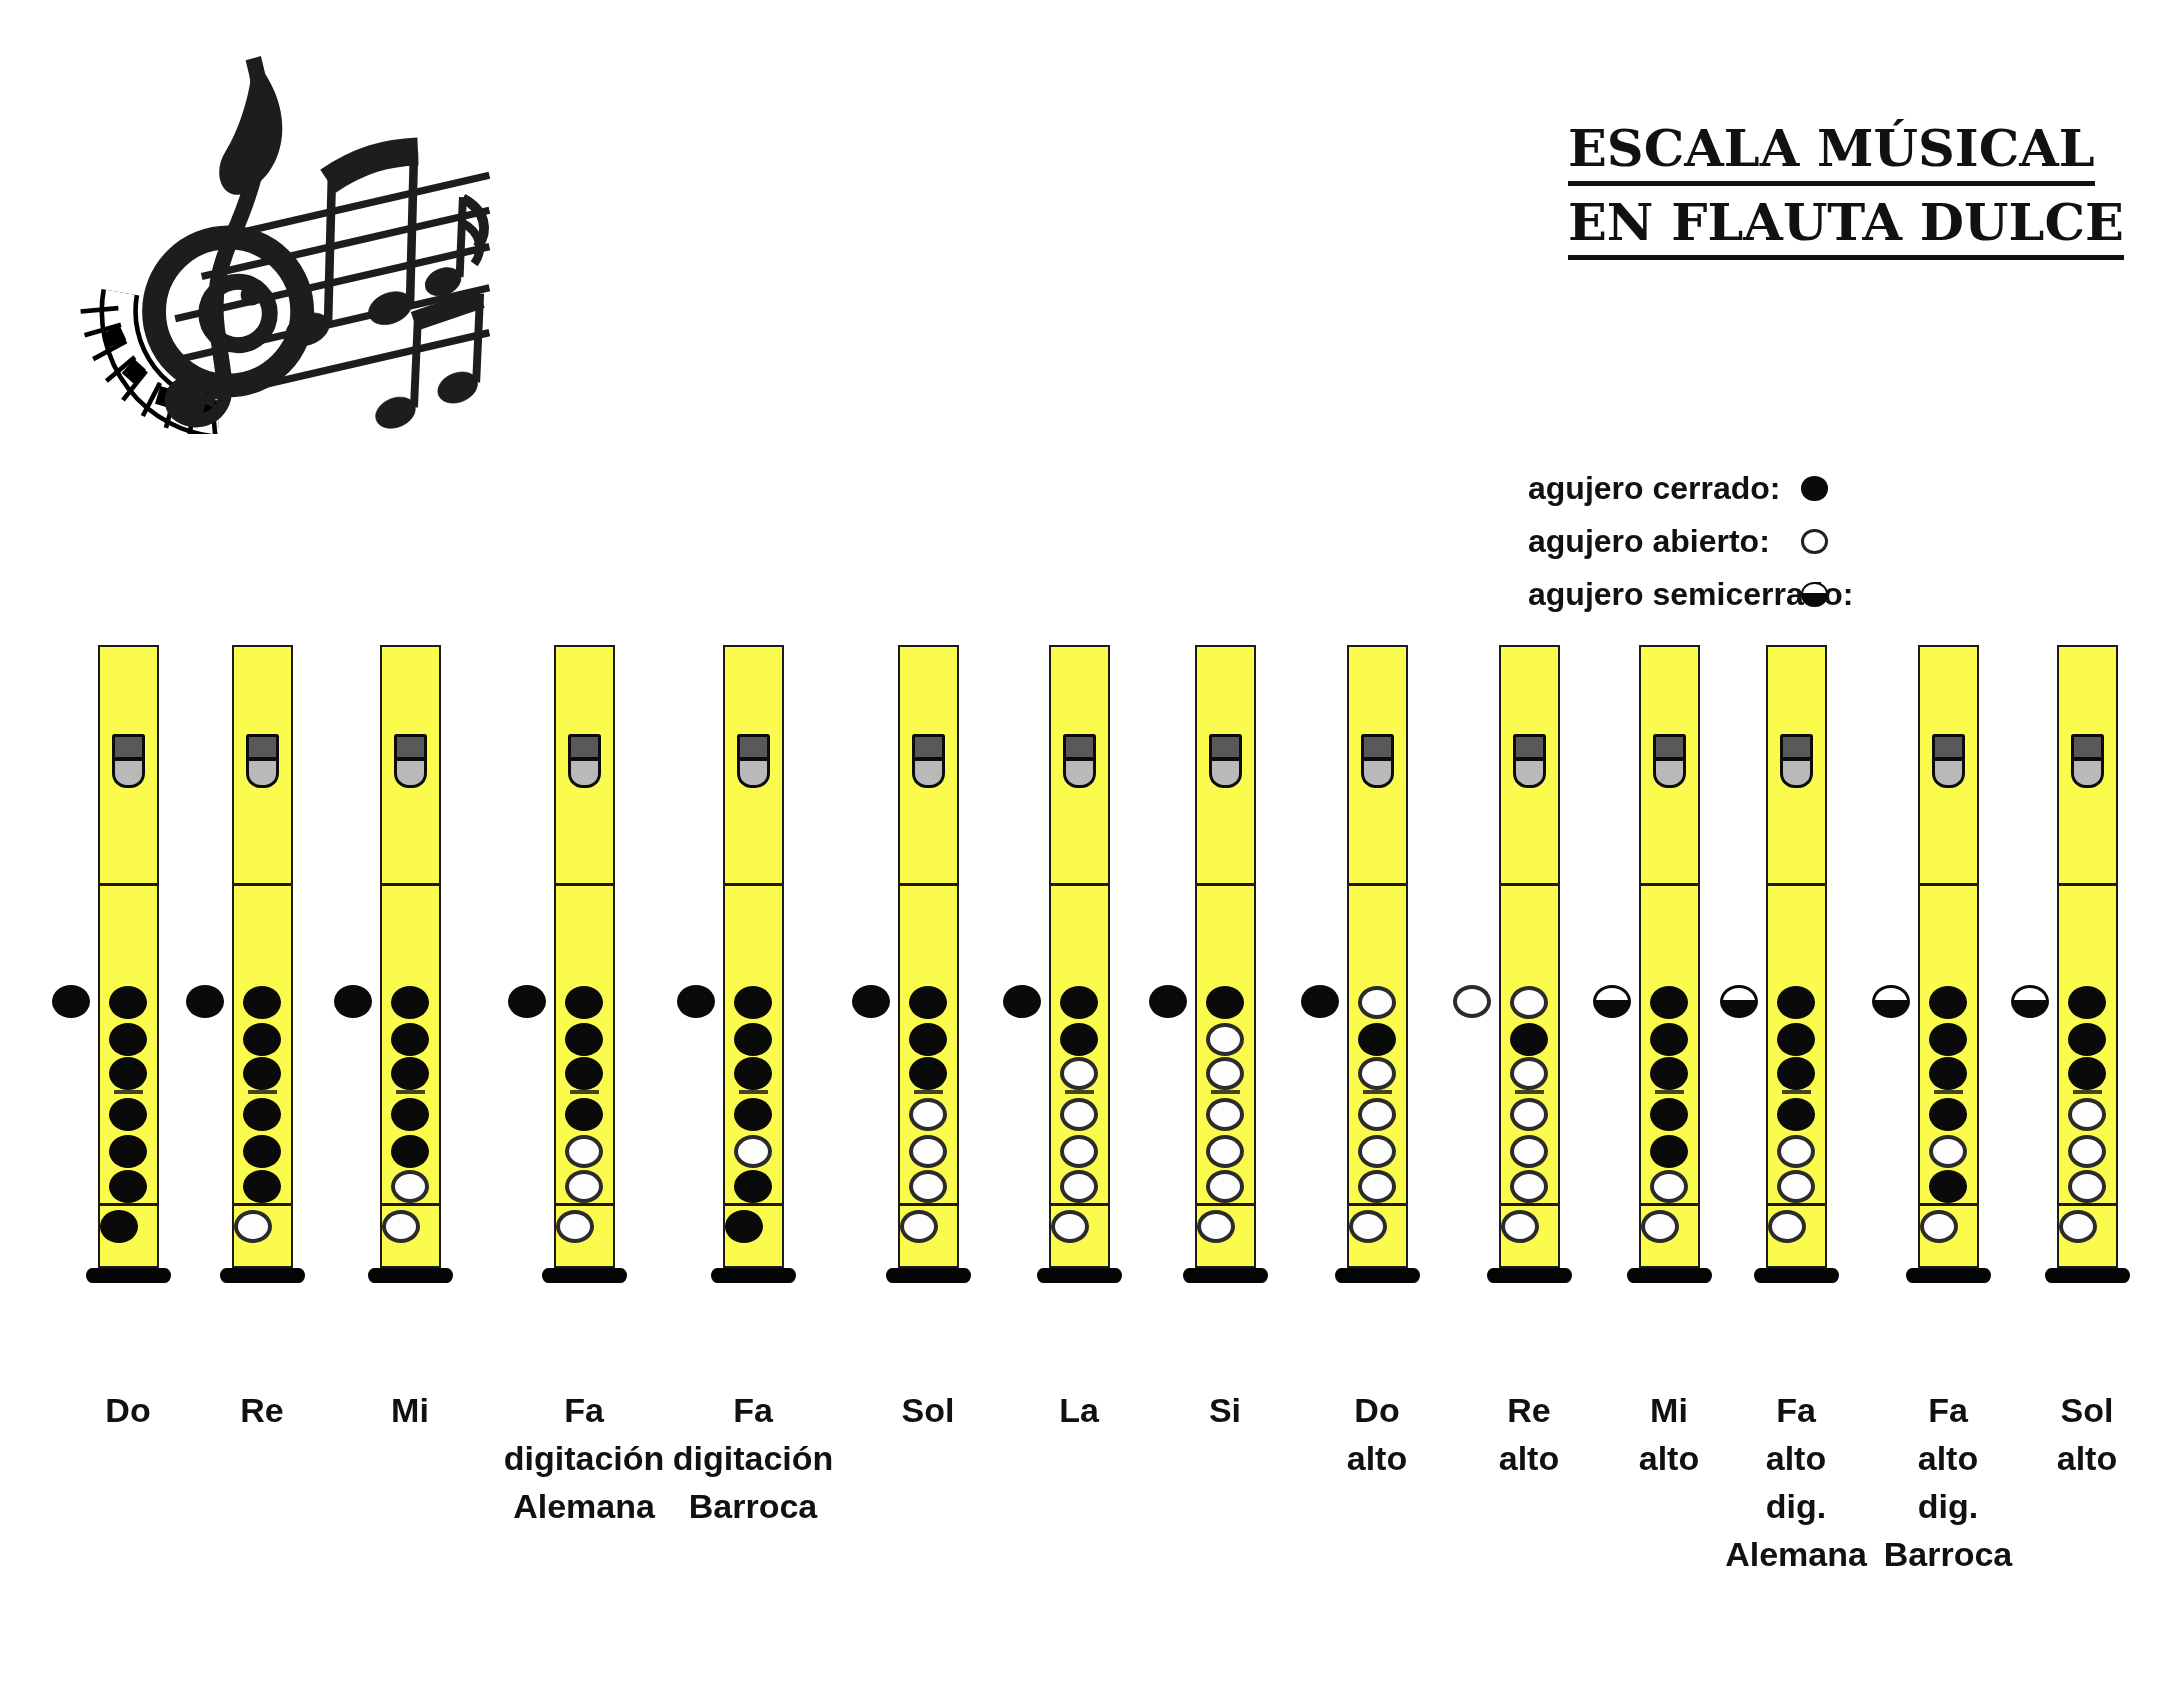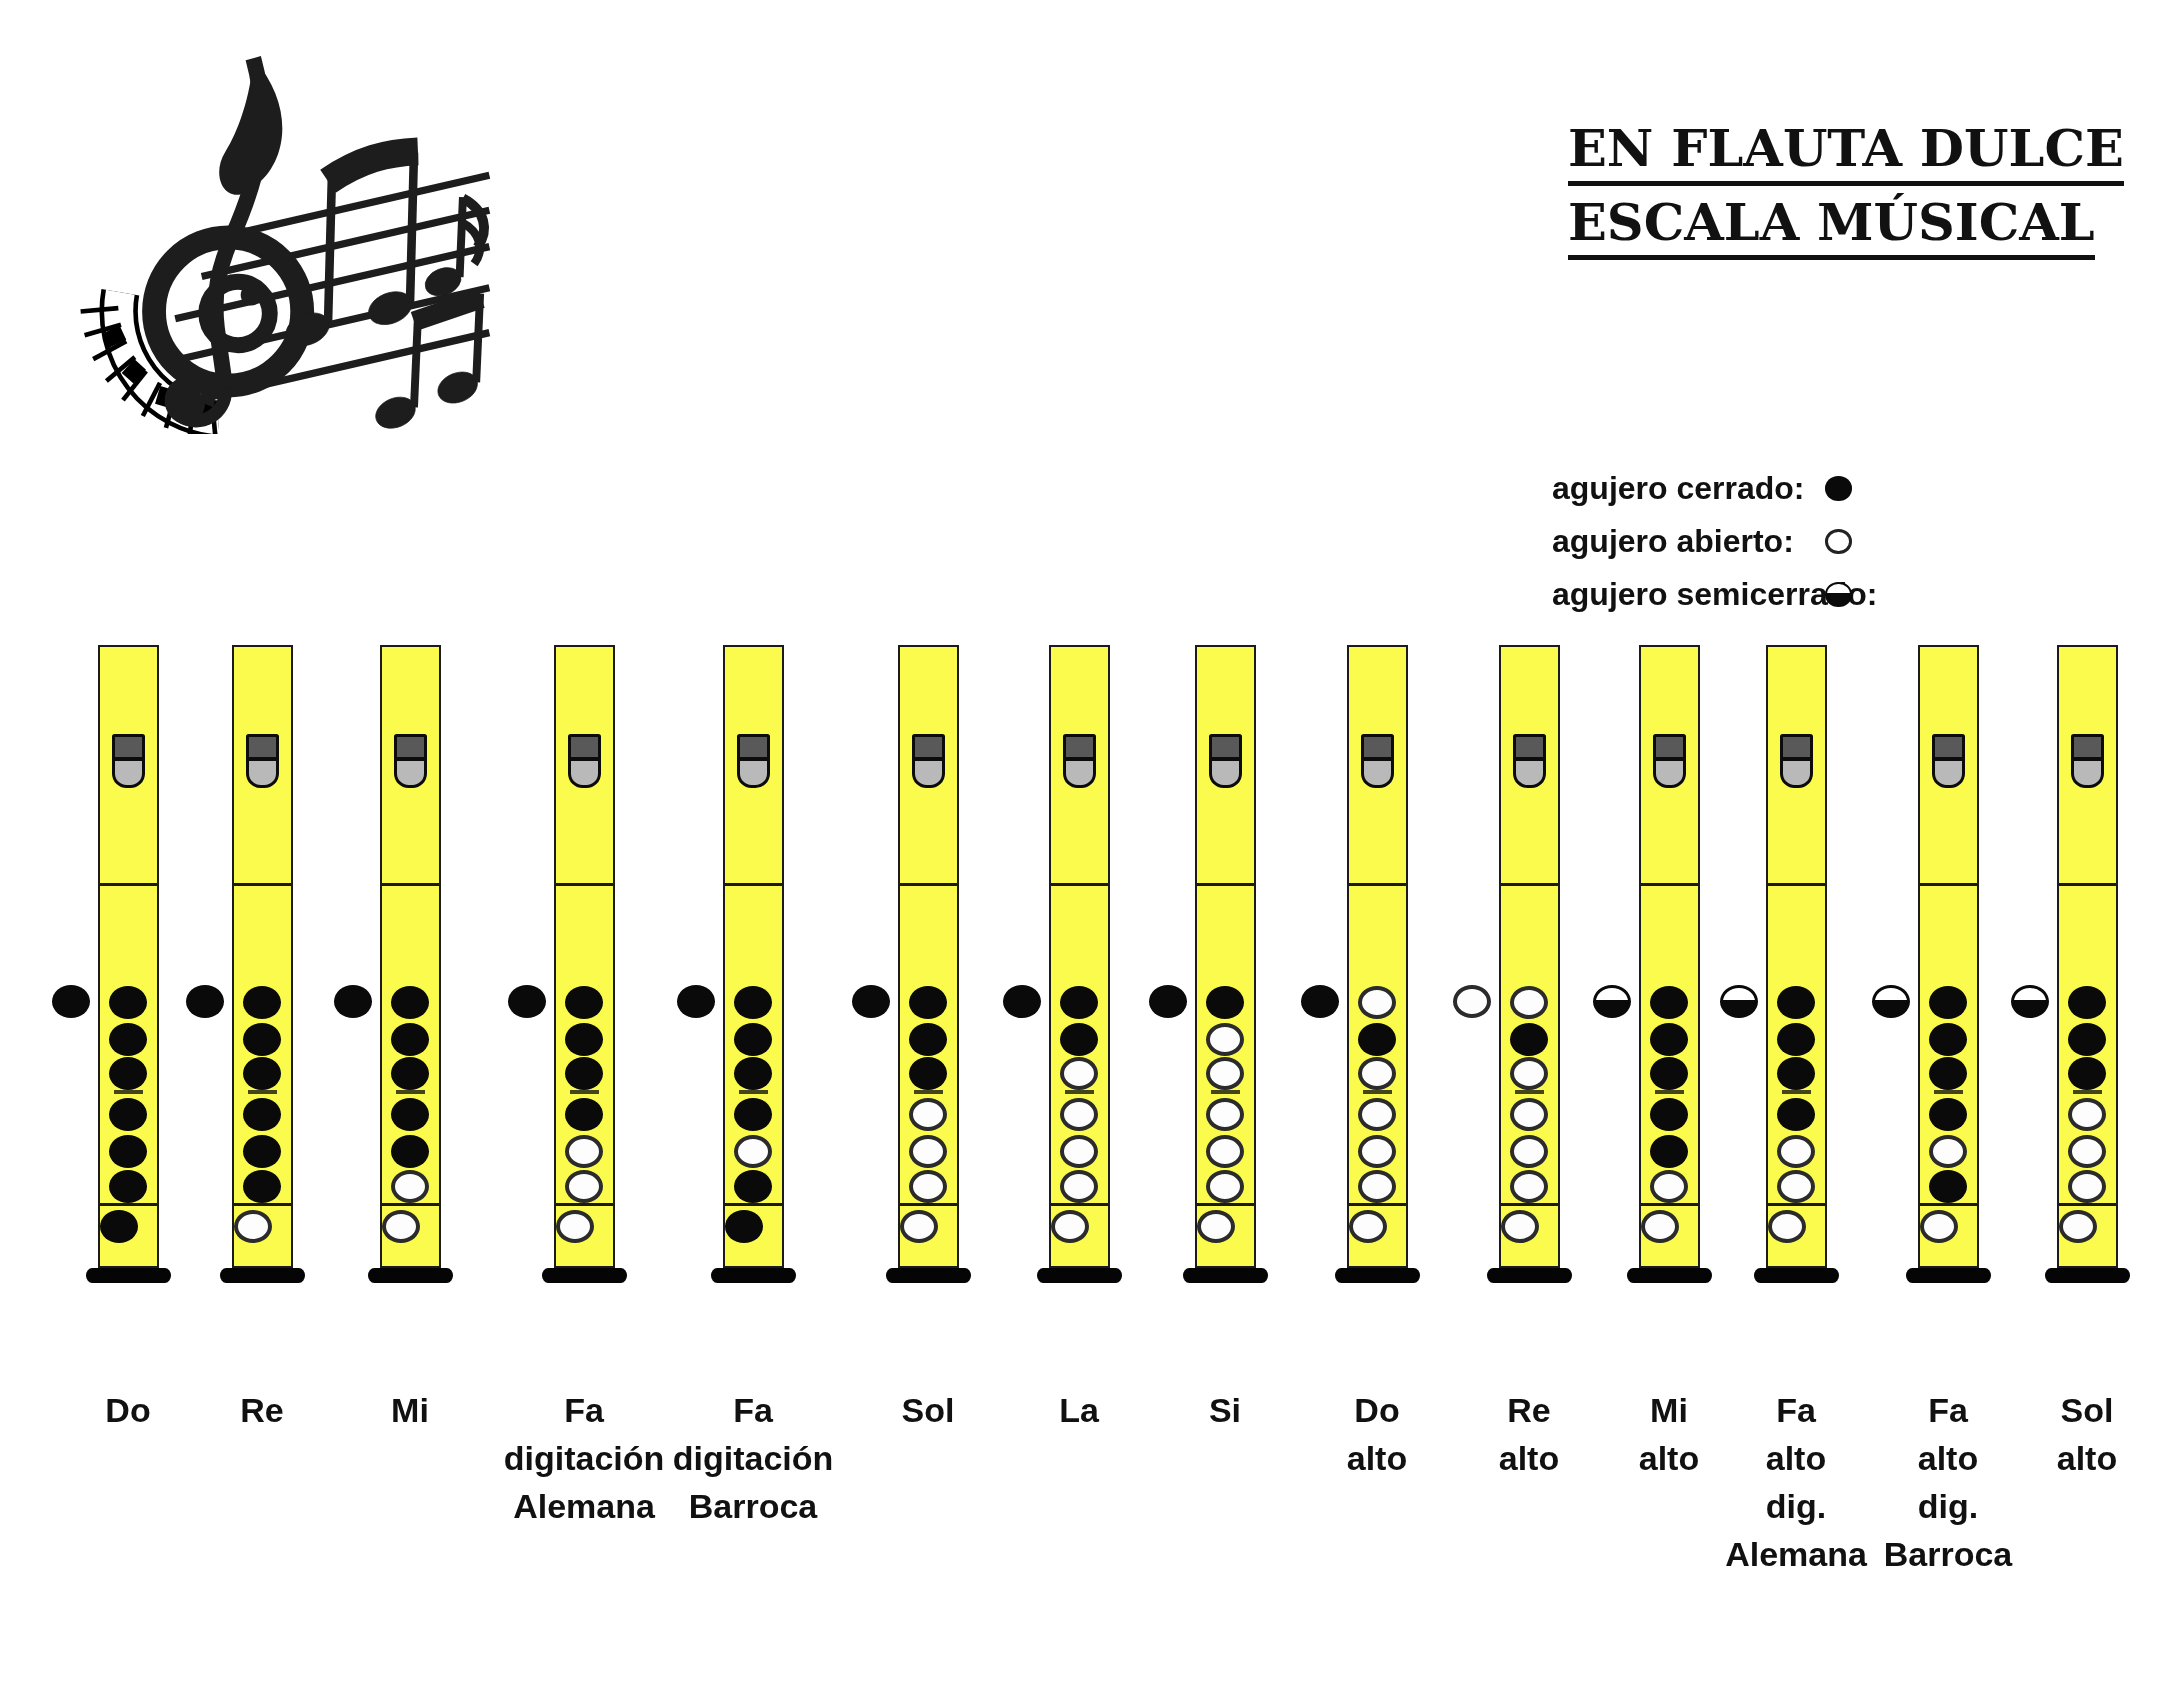--- a/index.html
+++ b/index.html
@@ -12,21 +12,21 @@
   .hdr-line3{margin-top:38px;}
   .hdr-line3 span{display:inline-block;font-family:"Liberation Serif",serif;font-weight:700;
         font-size:42px;border-bottom:4.6px solid #111;padding-bottom:4px;}
   
   #right-title{position:absolute;left:1568px;top:118px;width:503px;text-align:center;
         font-family:"DejaVu Serif",serif;font-weight:700;}
   #right-title .rt-line{display:inline-block;font-size:51px;border-bottom:5.3px solid #111;
         padding-bottom:2.6px;margin-bottom:6.6px;letter-spacing:0px;white-space:nowrap;}
   
   #legend{position:absolute;left:1528px;top:462px;}
-  .legend-row{display:flex;align-items:center;height:53px;margin-left:24px;}
+  .legend-row{display:flex;align-items:center;height:53px;}
   .legend-label{width:273px;font-size:32px;font-weight:700;white-space:nowrap;}
   .legend-icon{width:26.5px;height:24.5px;border-radius:50%;box-sizing:border-box;}
   .legend-icon.closed{background:#0a0a0a;}
   .legend-icon.open{background:#fff;border:3.3px solid #222;}
   .legend-icon.half{border:2.6px solid #0a0a0a;
         background:linear-gradient(to bottom,#ffffff 0 45%,#0a0a0a 45% 100%);}
   
   #section-title{position:absolute;left:38px;top:495px;font-size:42px;font-weight:700;
         letter-spacing:0px;white-space:nowrap;}
   
@@ -118,22 +118,22 @@
       <ellipse cx="548" cy="598" rx="31" ry="22" transform="rotate(-22 548 598)"></ellipse>
       <ellipse cx="642" cy="560" rx="31" ry="22" transform="rotate(-22 642 560)"></ellipse>
       <line x1="576" y1="590" x2="582" y2="452" stroke-width="12"></line>
       <line x1="670" y1="552" x2="676" y2="418" stroke-width="12"></line>
       <path d="M 576 460 L 678 425" fill="none" stroke-width="30"></path>
     </g>
   </svg>
 
 
   <div id="right-title">
+    <div><span class="rt-line">ESCALA MÚSICAL</span></div>
     <div><span class="rt-line">EN FLAUTA DULCE</span></div>
-    <div><span class="rt-line">ESCALA MÚSICAL</span></div>
   </div>
 
   <div id="legend">
       <div class="legend-row">
         <div class="legend-label">agujero cerrado:</div>
         <div class="legend-icon closed"></div>
       </div>
       <div class="legend-row">
         <div class="legend-label">agujero abierto:</div>
         <div class="legend-icon open"></div>

